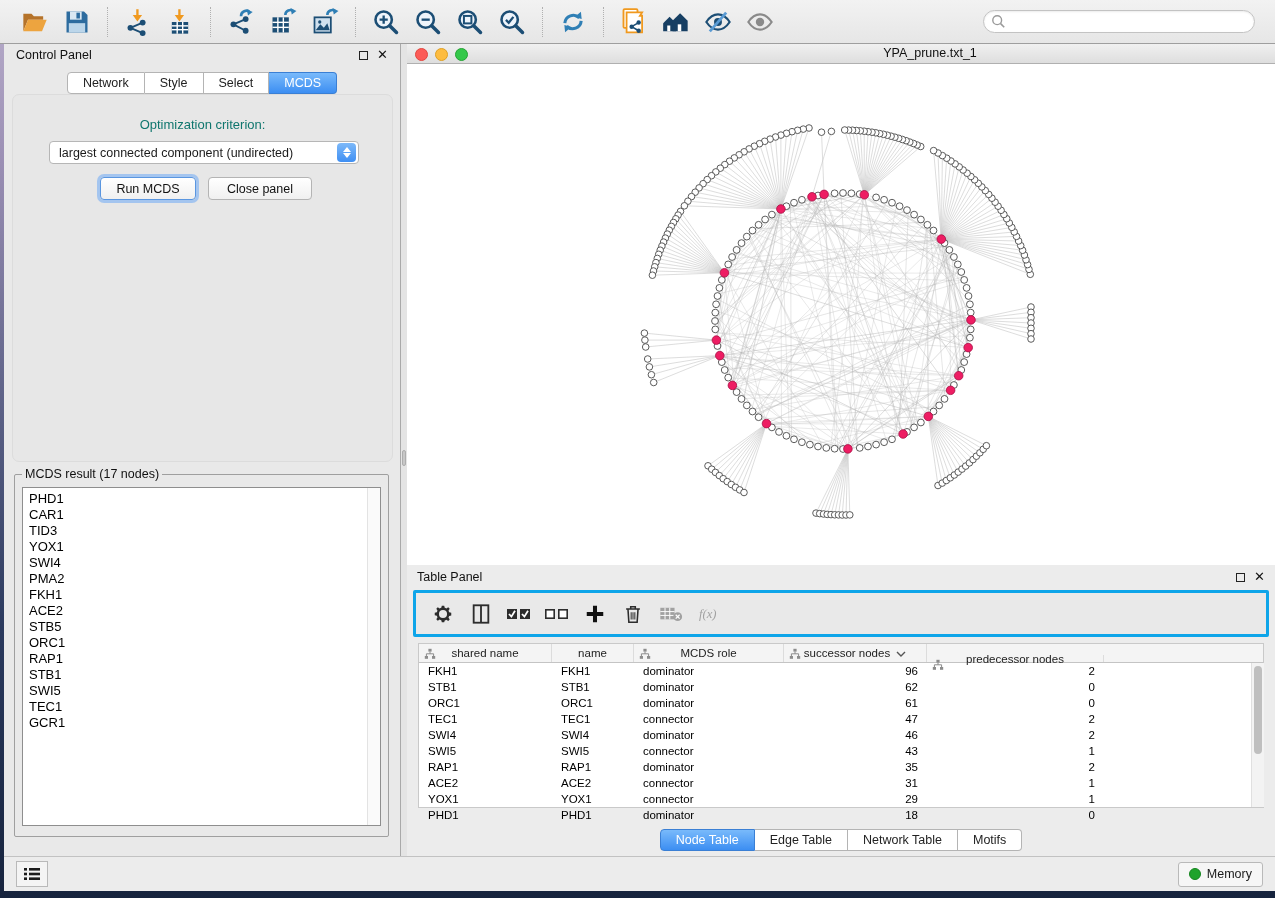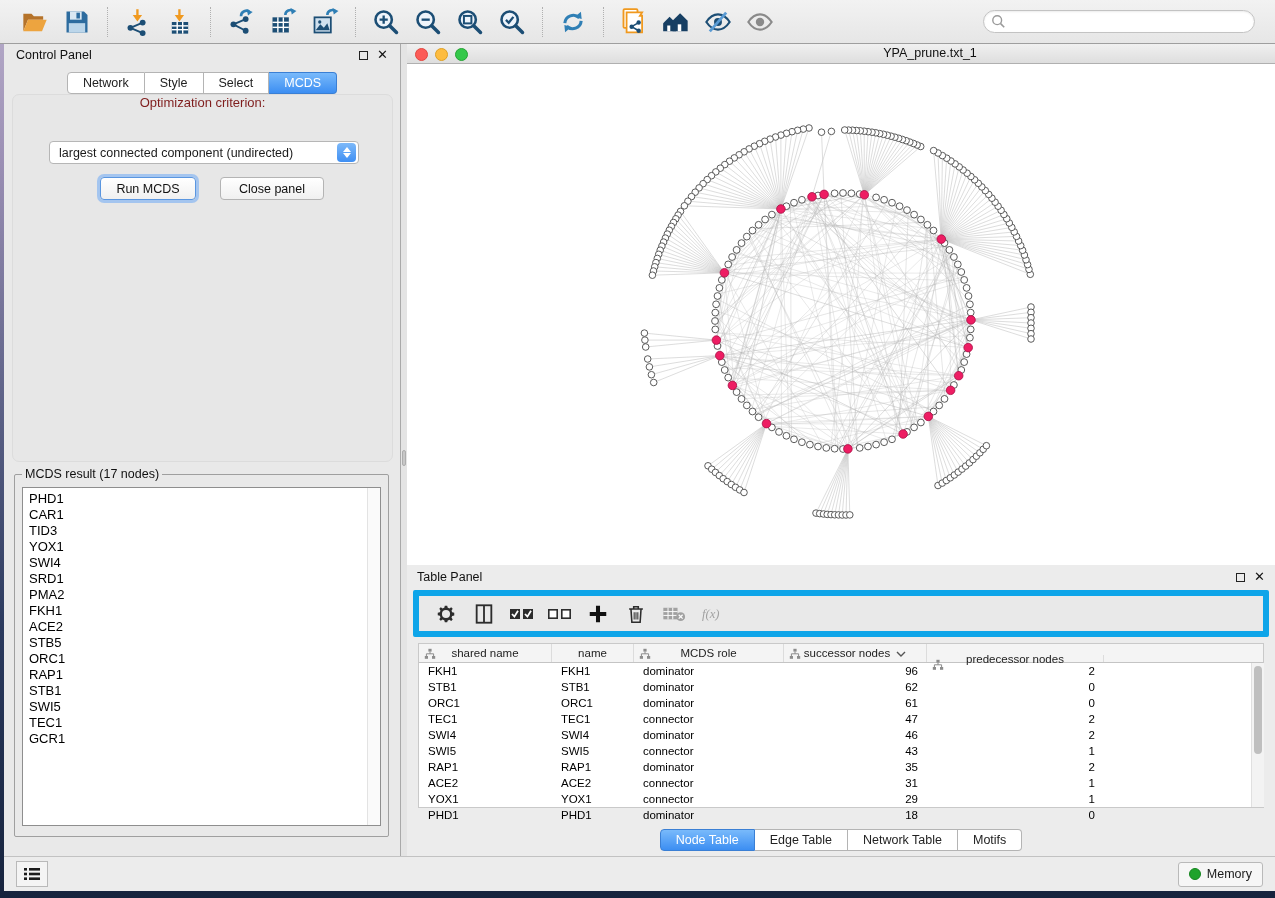--- a/index.html
+++ b/index.html
@@ -30,34 +30,34 @@
   .float-btn { width:9px; height:9px; border:1.5px solid #222; display:inline-block; background:transparent; }
   .close-btn { font-size:13px; font-weight:bold; color:#111; line-height:10px; cursor:default; }
   #cp-tabs { position:absolute; left:0; top:28px; width:100%; display:flex; justify-content:center; }
   .seg-tab { height:22px; padding:0 15px; display:flex; align-items:center; background:#fff;
     border:1px solid #b4b4b4; border-left:none; font-size:12.5px; color:#222; cursor:default; }
   .seg-tab:first-child { border-left:1px solid #b4b4b4; border-radius:4px 0 0 4px; }
   .seg-tab:last-child { border-radius:0 4px 4px 0; }
   .seg-tab.sel { background:linear-gradient(180deg,#79bafb,#3c8ef2); border-color:#3a7fd4; color:#fff; }
   #cp-inner { position:absolute; left:8px; top:50px; width:381px; height:368px;
     background:#e7e7e7; border:1px solid #dcdcdc; border-radius:7px; }
-  #opt-label { text-align:center; font-size:13px; color:#7f1d1d; }
+  #opt-label { text-align:center; margin-top:22px; font-size:13px; color:#0f766e; }
   #dropdown { position:absolute; left:36px; top:46px; width:310px; height:23px; background:#fff;
     border:1px solid #b6b6b6; border-radius:4px; display:flex; align-items:center; cursor:default; }
   #dropdown-value { flex:1; padding:0 9px; font-size:12.5px; white-space:nowrap; }
   #dropdown-stepper { width:19px; height:19px; margin-right:2px; border-radius:4px;
     background:linear-gradient(180deg,#7db9f9,#3f8ff3); display:flex; flex-direction:column;
     align-items:center; justify-content:center; gap:1px; }
   .stp-up { width:0;height:0;border-left:4px solid transparent;border-right:4px solid transparent;border-bottom:5px solid #fff; }
   .stp-dn { width:0;height:0;border-left:4px solid transparent;border-right:4px solid transparent;border-top:5px solid #fff; }
   .cp-btn { position:absolute; top:82px; height:23px; background:linear-gradient(180deg,#ffffff,#f0f0f0);
     border:1px solid #b4b4b4; border-radius:4px; font-size:12.5px; color:#111;
     display:flex; align-items:center; justify-content:center; cursor:default; }
   #run-btn { left:87px; width:96px; border-color:#5a96e0; box-shadow:0 0 0 3px rgba(110,170,245,.55); }
-  #closep-btn { left:195px; width:104px;margin-left:12px; }
+  #closep-btn { left:195px; width:104px; }
   #mcds-fieldset { position:absolute; left:10px; top:423px; width:375px; height:370px;
     border:1px solid #9f9f9f; border-radius:2px; padding:6px 7px 10px 7px; }
   #mcds-legend { font-size:12.5px; padding:0 3px; color:#111; }
   #mcds-list { width:100%; height:100%; background:#fff; border:1px solid #8e8e8e;
     overflow:hidden; position:relative; padding:3px 0 0 6px; }
   .mcds-item { font-size:13px; line-height:16px; color:#000; }
   #mcds-scroll { position:absolute; right:0; top:0; width:13px; height:100%;
     background:#fafafa; border-left:1px solid #e3e3e3; }
   
   #v-split { position:absolute; left:401px; top:44px; width:6px; height:812px; background:#e4e4e4; }
@@ -71,21 +71,21 @@
   #tl-red { left:8px;  background:#fc5b57; border:1px solid #e2463f; }
   #tl-yel { left:28px; background:#fdbc40; border:1px solid #dfa023; }
   #tl-grn { left:48px; background:#34c84a; border:1px solid #24a334; }
   #net-title { position:absolute; left:523px; top:2px; transform:translateX(-50%);
     font-size:12.5px; color:#111; }
   #net-canvas { position:absolute; left:0; top:20px; width:868px; height:496px; background:#fff; }
   
   #table-panel { position:absolute; left:407px; top:565px; width:868px; height:291px; background:#ececec; }
   #tp-header { height:22px; display:flex; align-items:center; padding:12px 10px; }
   #tp-toolbar { position:absolute; left:6px; top:25px; width:856px; height:47px;
-    background:#e9e9e9; border:6px solid #0ea5e9; border-radius:2px;
+    background:#e9e9e9; border:3px solid #0ea5e9; border-radius:2px;
     display:flex; align-items:center; padding:0 10px; }
   .tp-icon { width:34px; height:30px; display:flex; align-items:center; justify-content:center; margin-right:4px; }
   .tp-icon svg { width:22px; height:22px; }
   .tp-icon.sm svg { width:26px; height:16px; }
   #nodetable { position:absolute; left:11px; top:78px; width:846px; height:165px;
     background:#fff; border:1px solid #c9c9c9; }
   #thead { display:flex; height:19px; background:#f4f4f4; border-bottom:1px solid #c4c4c4; }
   .th { position:relative; display:flex; align-items:center; justify-content:center;
     border-right:1px solid #dcdcdc; font-size:11.5px; color:#222; }
   .th .tree-ic { position:absolute; left:5px; top:4px; }
@@ -298,21 +298,20 @@
   </div>
   <fieldset id="mcds-fieldset">
     <legend id="mcds-legend">MCDS result (17 nodes)</legend>
     <div id="mcds-list">
       <div id="mcds-items">
           <div class="mcds-item">PHD1</div>
           <div class="mcds-item">CAR1</div>
           <div class="mcds-item">TID3</div>
           <div class="mcds-item">YOX1</div>
           <div class="mcds-item">SWI4</div>
-          <div class="mcds-item">SRD1</div>
           <div class="mcds-item">PMA2</div>
           <div class="mcds-item">FKH1</div>
           <div class="mcds-item">ACE2</div>
           <div class="mcds-item">STB5</div>
           <div class="mcds-item">ORC1</div>
           <div class="mcds-item">RAP1</div>
           <div class="mcds-item">STB1</div>
           <div class="mcds-item">SWI5</div>
           <div class="mcds-item">TEC1</div>
           <div class="mcds-item">GCR1</div>

